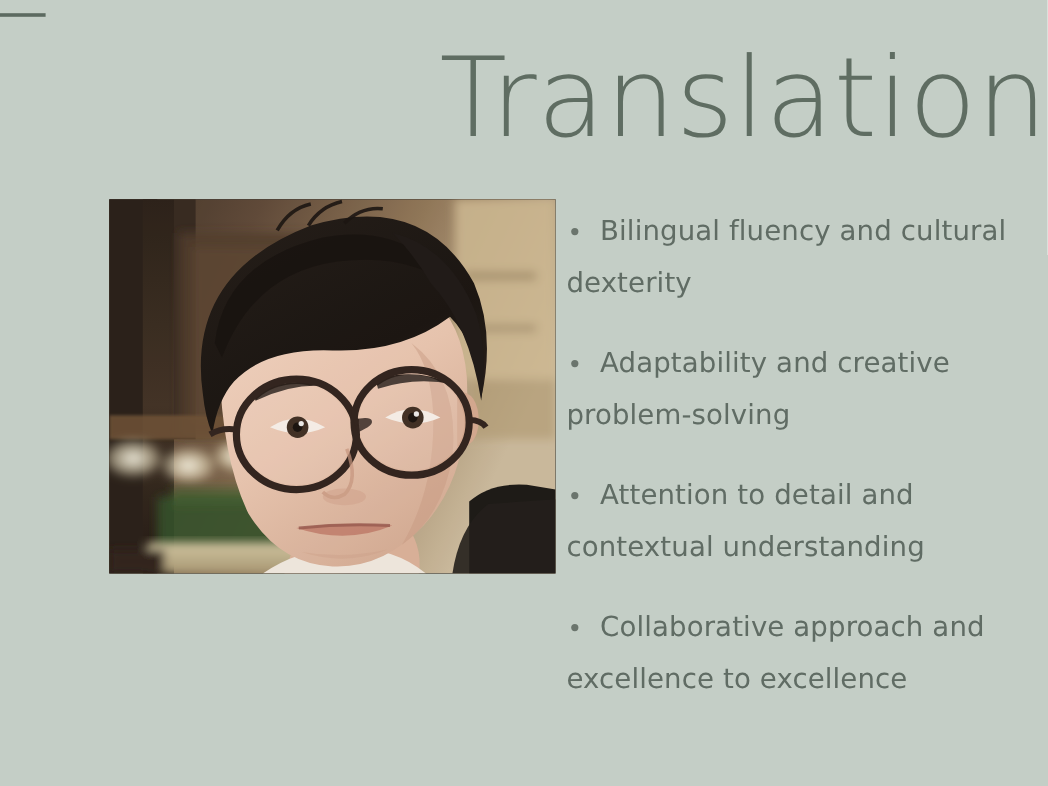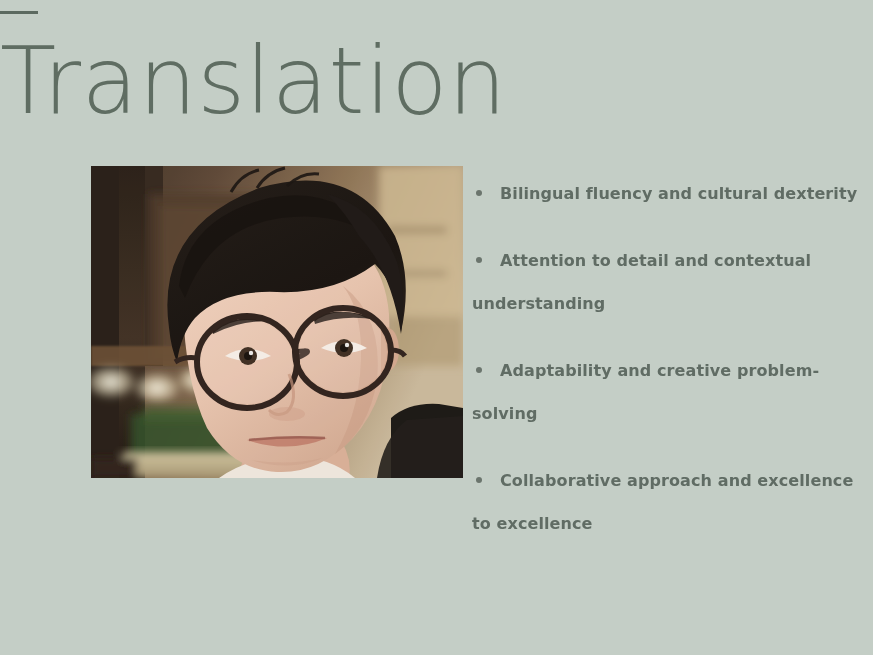--- a/index.html
+++ b/index.html
@@ -29,21 +29,21 @@
     height: 3px;
     background: #5c6a60;
   }
 
   
   #slide-title {
     position: absolute;
     left: 0px;
     top: 36px;
     width: 873px;
-    text-align: left;
+    text-align: right;
     font-family: "DejaVu Sans", sans-serif;
     font-weight: 300;
     font-size: 92px;
     line-height: 1.0;
     letter-spacing: 0.5px;
     color: #5f6d62;
     white-space: nowrap;
   }
 
   
@@ -68,22 +68,22 @@
     left: 468px;
     top: 172px;
     width: 392px;
   }
   .bullet-item {
     position: relative;
     margin: 0 0 24px 0;
     padding: 0;
     color: #606c64;
     font-family: "DejaVu Sans", sans-serif;
-    font-weight: 700;
-    font-size: 16px;
+    font-weight: 400;
+    font-size: 23px;
     line-height: 43px;
     letter-spacing: 0.1px;
   }
   .bullet-item:last-child { margin-bottom: 0; }
   .bullet-dot {
     position: absolute;
     left: 8px;
     top: 18px;
     width: 6px;
     height: 6px;
@@ -239,25 +239,25 @@
     </svg>
   </div>
 
   <ul id="bullet-list" style="list-style:none;margin:0;padding:0;">
     <li class="bullet-item">
       <span class="bullet-dot"></span>
       <span class="bullet-text">Bilingual fluency and cultural dexterity</span>
     </li>
     <li class="bullet-item">
       <span class="bullet-dot"></span>
+      <span class="bullet-text">Adaptability and creative problem-solving</span>
+    </li>
+    <li class="bullet-item">
+      <span class="bullet-dot"></span>
       <span class="bullet-text">Attention to detail and contextual understanding</span>
     </li>
     <li class="bullet-item">
       <span class="bullet-dot"></span>
-      <span class="bullet-text">Adaptability and creative problem-solving</span>
-    </li>
-    <li class="bullet-item">
-      <span class="bullet-dot"></span>
       <span class="bullet-text">Collaborative approach and excellence to excellence</span>
     </li>
   </ul>
 
 </div>
 
 </body></html>

